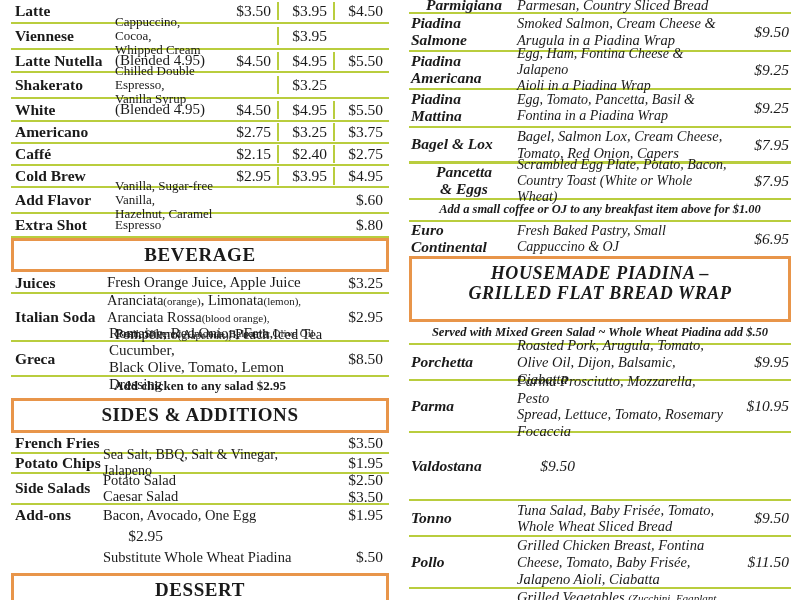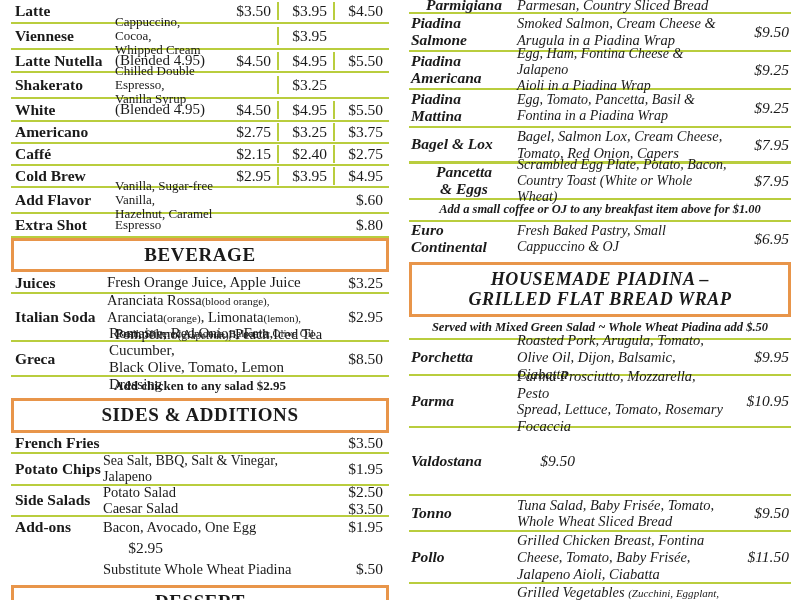--- a/index.html
+++ b/index.html
@@ -155,24 +155,24 @@
     <div class="brow" style="height:21px;margin-top:1px">
       <div class="b-name">Juices</div>
       <div class="b-desc">Fresh Orange Juice, Apple Juice</div>
       <div class="b-price">$3.25</div>
     </div>
 
     <div class="brow ov" style="height:48px;align-items:center">
       <div class="b-name">Italian Soda</div>
       <div class="b-desc" style="font-size:14.5px;line-height:1.18">
         <div>
-          <span>Aranciata Rossa</span><small class="sm">(blood orange),</small>
+          <span>Aranciata</span><small class="sm">(orange)</small><span>, Limonata</span><small class="sm">(lemon),</small>
         </div>
         <div>
-          <span>Aranciata</span><small class="sm">(orange)</small><span>, Limonata</span><small class="sm">(lemon),</small>
+          <span>Aranciata Rossa</span><small class="sm">(blood orange),</small>
         </div>
         <div style="padding-left:8px">
           <span>Pompelmo</span><small class="sm">(grapefruit),</small><span> Peach Iced Tea</span>
         </div>
       </div>
       <div class="b-price">$2.95</div>
       <div class="ovl" style="bottom:1px;left:30px">Basil, Slivered Almonds, Balsamic Olive Oil</div>
     </div>
 
     <div class="brow" style="height:35px">
@@ -187,21 +187,21 @@
     <div class="banner" style="margin-top:2px;padding:3px 0 4px;font-size:19px;">
       <span class="bt">SIDES &amp; ADDITIONS</span>
     </div>
 
     <div class="brow" style="height:20px;margin-top:1px">
       <div class="b-name" style="flex:0 0 110px">French Fries</div>
       <div class="b-desc"></div>
       <div class="b-price">$3.50</div>
     </div>
 
-    <div class="brow" style="height:32px">
+    <div class="brow" style="height:20px">
       <div class="b-name" style="flex:0 0 88px">Potato Chips</div>
       <div class="b-desc" style="font-size:14px">Sea Salt, BBQ, Salt &amp; Vinegar, Jalapeno</div>
       <div class="b-price">$1.95</div>
     </div>
 
     <div class="brow" style="height:31px">
       <div class="b-name" style="flex:0 0 88px">Side Salads</div>
       <div class="b-desc" style="white-space:pre-line;font-size:14.5px">Potato Salad
 Caesar Salad</div>
       <div class="b-price" style="white-space:pre-line;line-height:1.12">$2.50
@@ -282,21 +282,21 @@
 
     <div class="note" style="font-size:12.5px;padding:2px 0 3px">Add a small coffee or OJ to any breakfast item above for $1.00</div>
 
     <div class="rrow" style="height:34px;border-bottom:none">
       <div class="r-name" style="white-space:pre-line">Euro
 Continental</div>
       <div class="r-desc" style="font-size:14px">Fresh Baked Pastry, Small Cappuccino &amp; OJ</div>
       <div class="r-price">$6.95</div>
     </div>
 
-    <div class="banner" style="margin-top:6px;padding:4px 0 5px;font-size:18px;">
+    <div class="banner" style="margin-top:0;padding:4px 0 16px;font-size:18px;">
       <span class="bt">HOUSEMADE PIADINA –</span>
       <span class="bt">GRILLED FLAT BREAD WRAP</span>
     </div>
 
     <div class="note" style="font-size:12.5px;padding:3px 0 3px">Served with Mixed Green Salad  ~  Whole Wheat Piadina add $.50</div>
 
     <div class="rrow" style="height:36px">
       <div class="r-name">Porchetta</div>
       <div class="r-desc" style="white-space:pre-line">Roasted Pork, Arugula, Tomato,
 Olive Oil, Dijon, Balsamic, Ciabatta</div>

